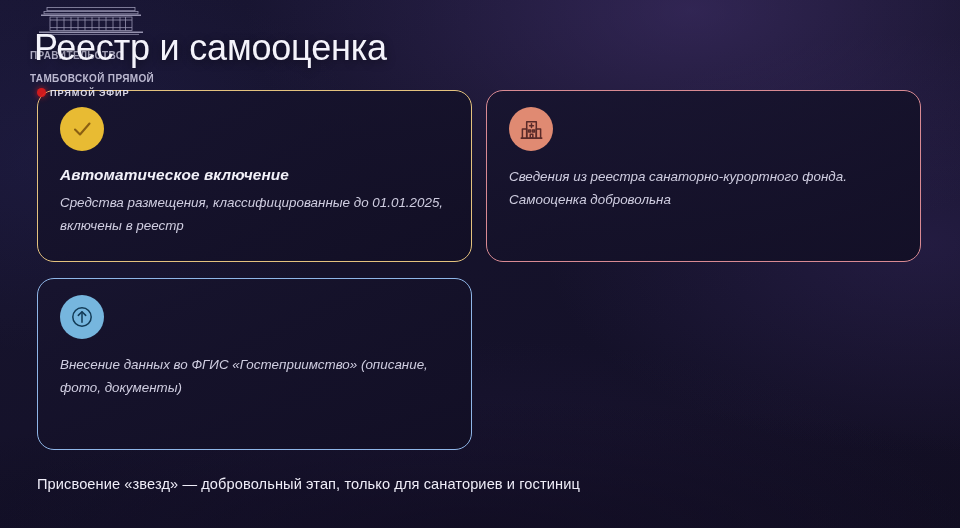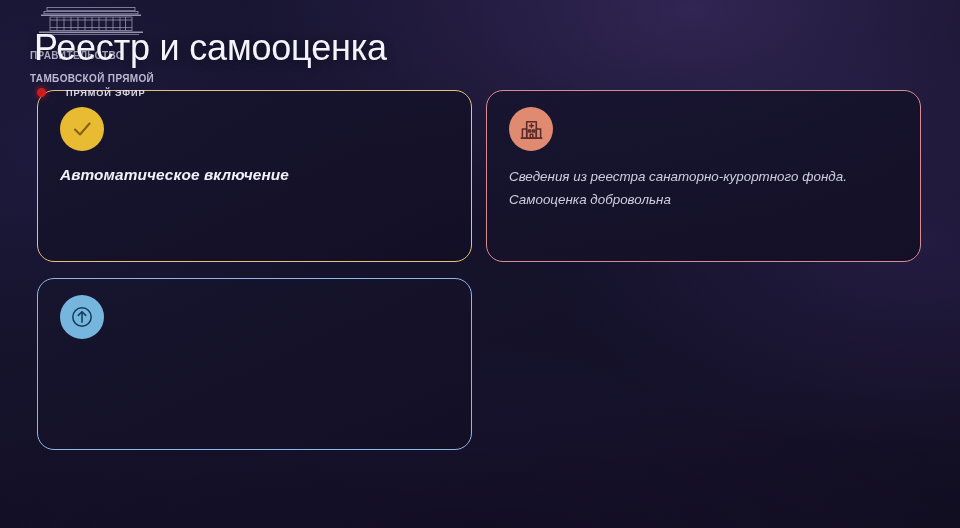--- a/index.html
+++ b/index.html
@@ -45,21 +45,21 @@
     text-align: left;
     color: #c9c6dd;
     font-size: 10px;
     letter-spacing: .36px;
     line-height: 9.6px;
     font-weight: 700;
     white-space: nowrap;
   }
   .live-row {
     display: flex;
-    gap: 20px;
+    gap: 4px;
     margin-top: 5px;
     padding-left: 7px;
   }
   .live-dot {
     width: 9px; height: 9px;
     border-radius: 50%;
     background: #e01b1b;
     box-shadow: 0 0 6px rgba(224,27,27,.85);
     flex: none;
   }
@@ -202,20 +202,21 @@
 
   <div class="grid">
 
     <div class="card card--gold">
       <div class="card-icon icon--gold">
         <svg width="24" height="24" viewBox="0 0 24 24" fill="none" stroke="#8a5f12" stroke-width="2.1" stroke-linecap="round" stroke-linejoin="round">
           <polyline points="5,12.5 10,17.5 19.5,6.5"></polyline>
         </svg>
       </div>
       <div class="card-title">Автоматическое включение</div>
+      <div class="card-desc">Средства размещения, классифицированные до 01.01.2025, включены в реестр</div>
     </div>
 
 
     <div class="card card--coral">
       <div class="card-icon icon--coral">
         <svg width="23" height="23" viewBox="0 0 24 24" fill="none" stroke="#5a2a28" stroke-width="1.6" stroke-linecap="round" stroke-linejoin="round">
           <path d="M2.5 21V11.5h4.5V21"></path>
           <path d="M17 21V11.5h4.5V21"></path>
           <path d="M7 21V4h10v17"></path>
           <line x1="12" y1="6" x2="12" y2="10"></line>
@@ -230,18 +231,20 @@
     </div>
 
     <div class="card card--blue">
       <div class="card-icon icon--blue">
         <svg width="24" height="24" viewBox="0 0 24 24" fill="none" stroke="#123a55" stroke-width="1.5" stroke-linecap="round" stroke-linejoin="round">
           <circle cx="12" cy="12" r="9.2"></circle>
           <line x1="12" y1="17.2" x2="12" y2="6.9"></line>
           <polyline points="8.3,10.4 12,6.7 15.7,10.4"></polyline>
         </svg>
       </div>
+      <div class="card-desc">Внесение данных во ФГИС «Гостеприимство» (описание, фото, документы)</div>
     </div>
 
   </div>
 
+  <div class="footnote">Присвоение «звезд» — добровольный этап, только для санаториев и гостиниц</div>
 
 </div>
 
 </body></html>

